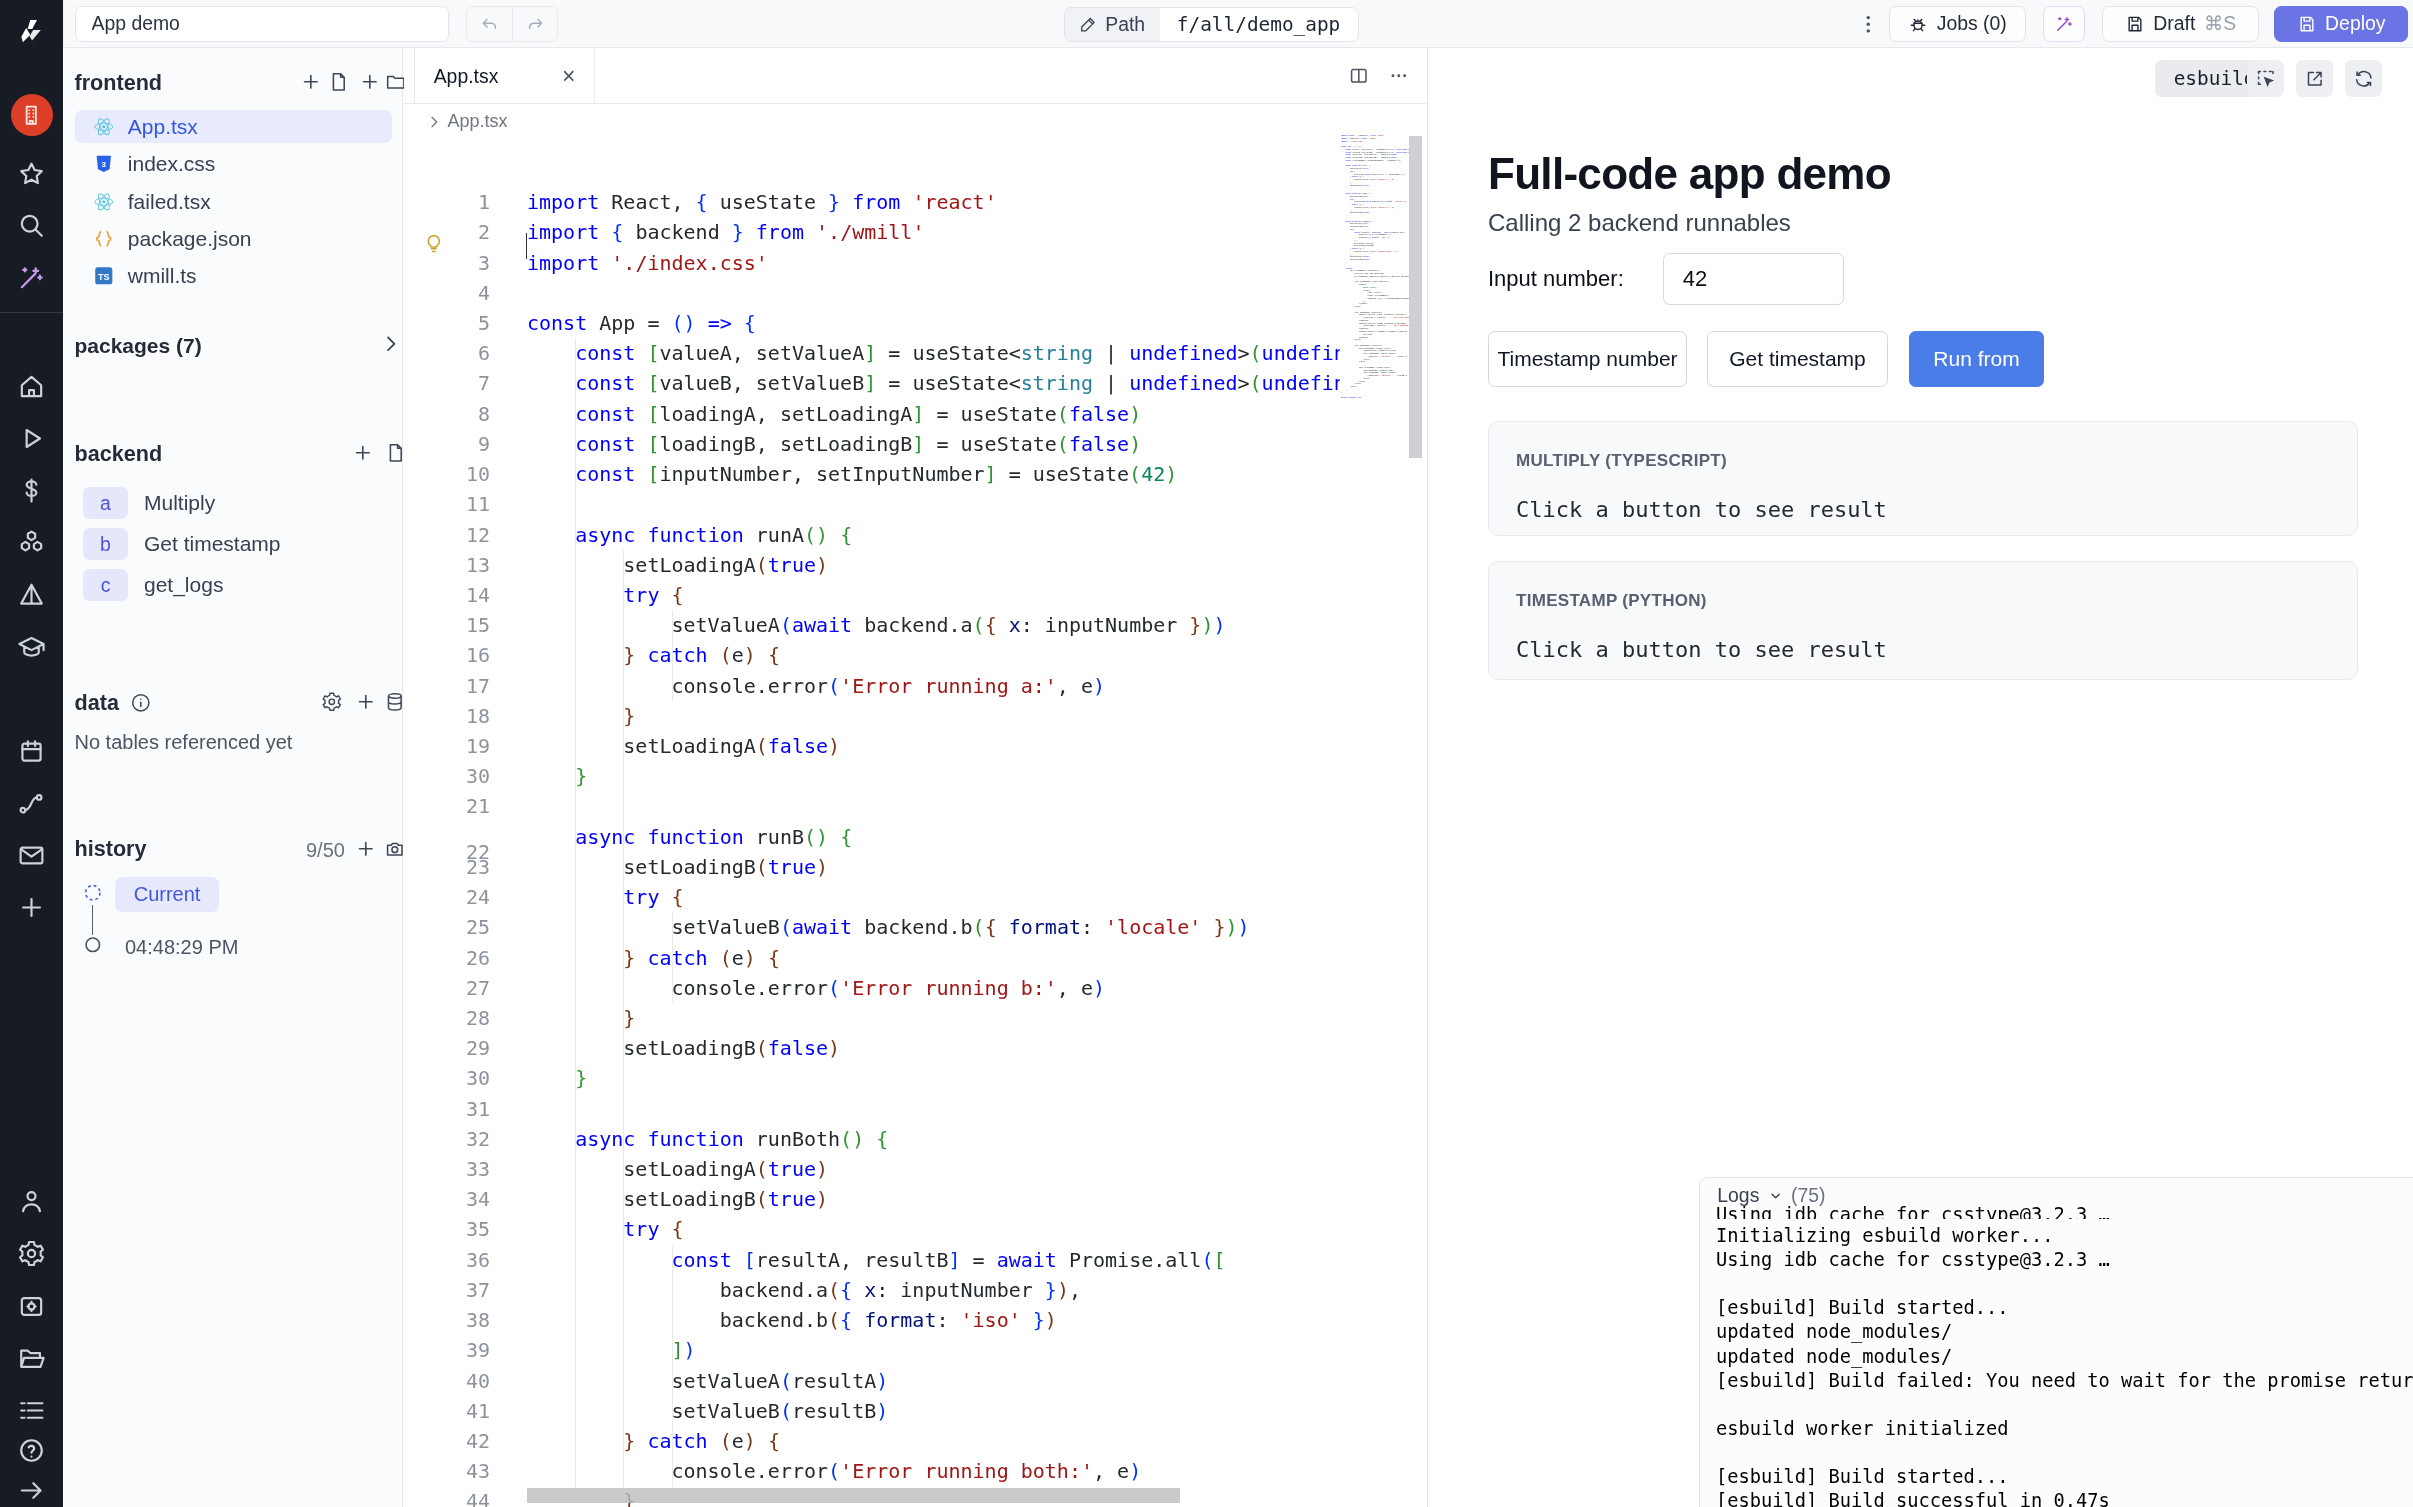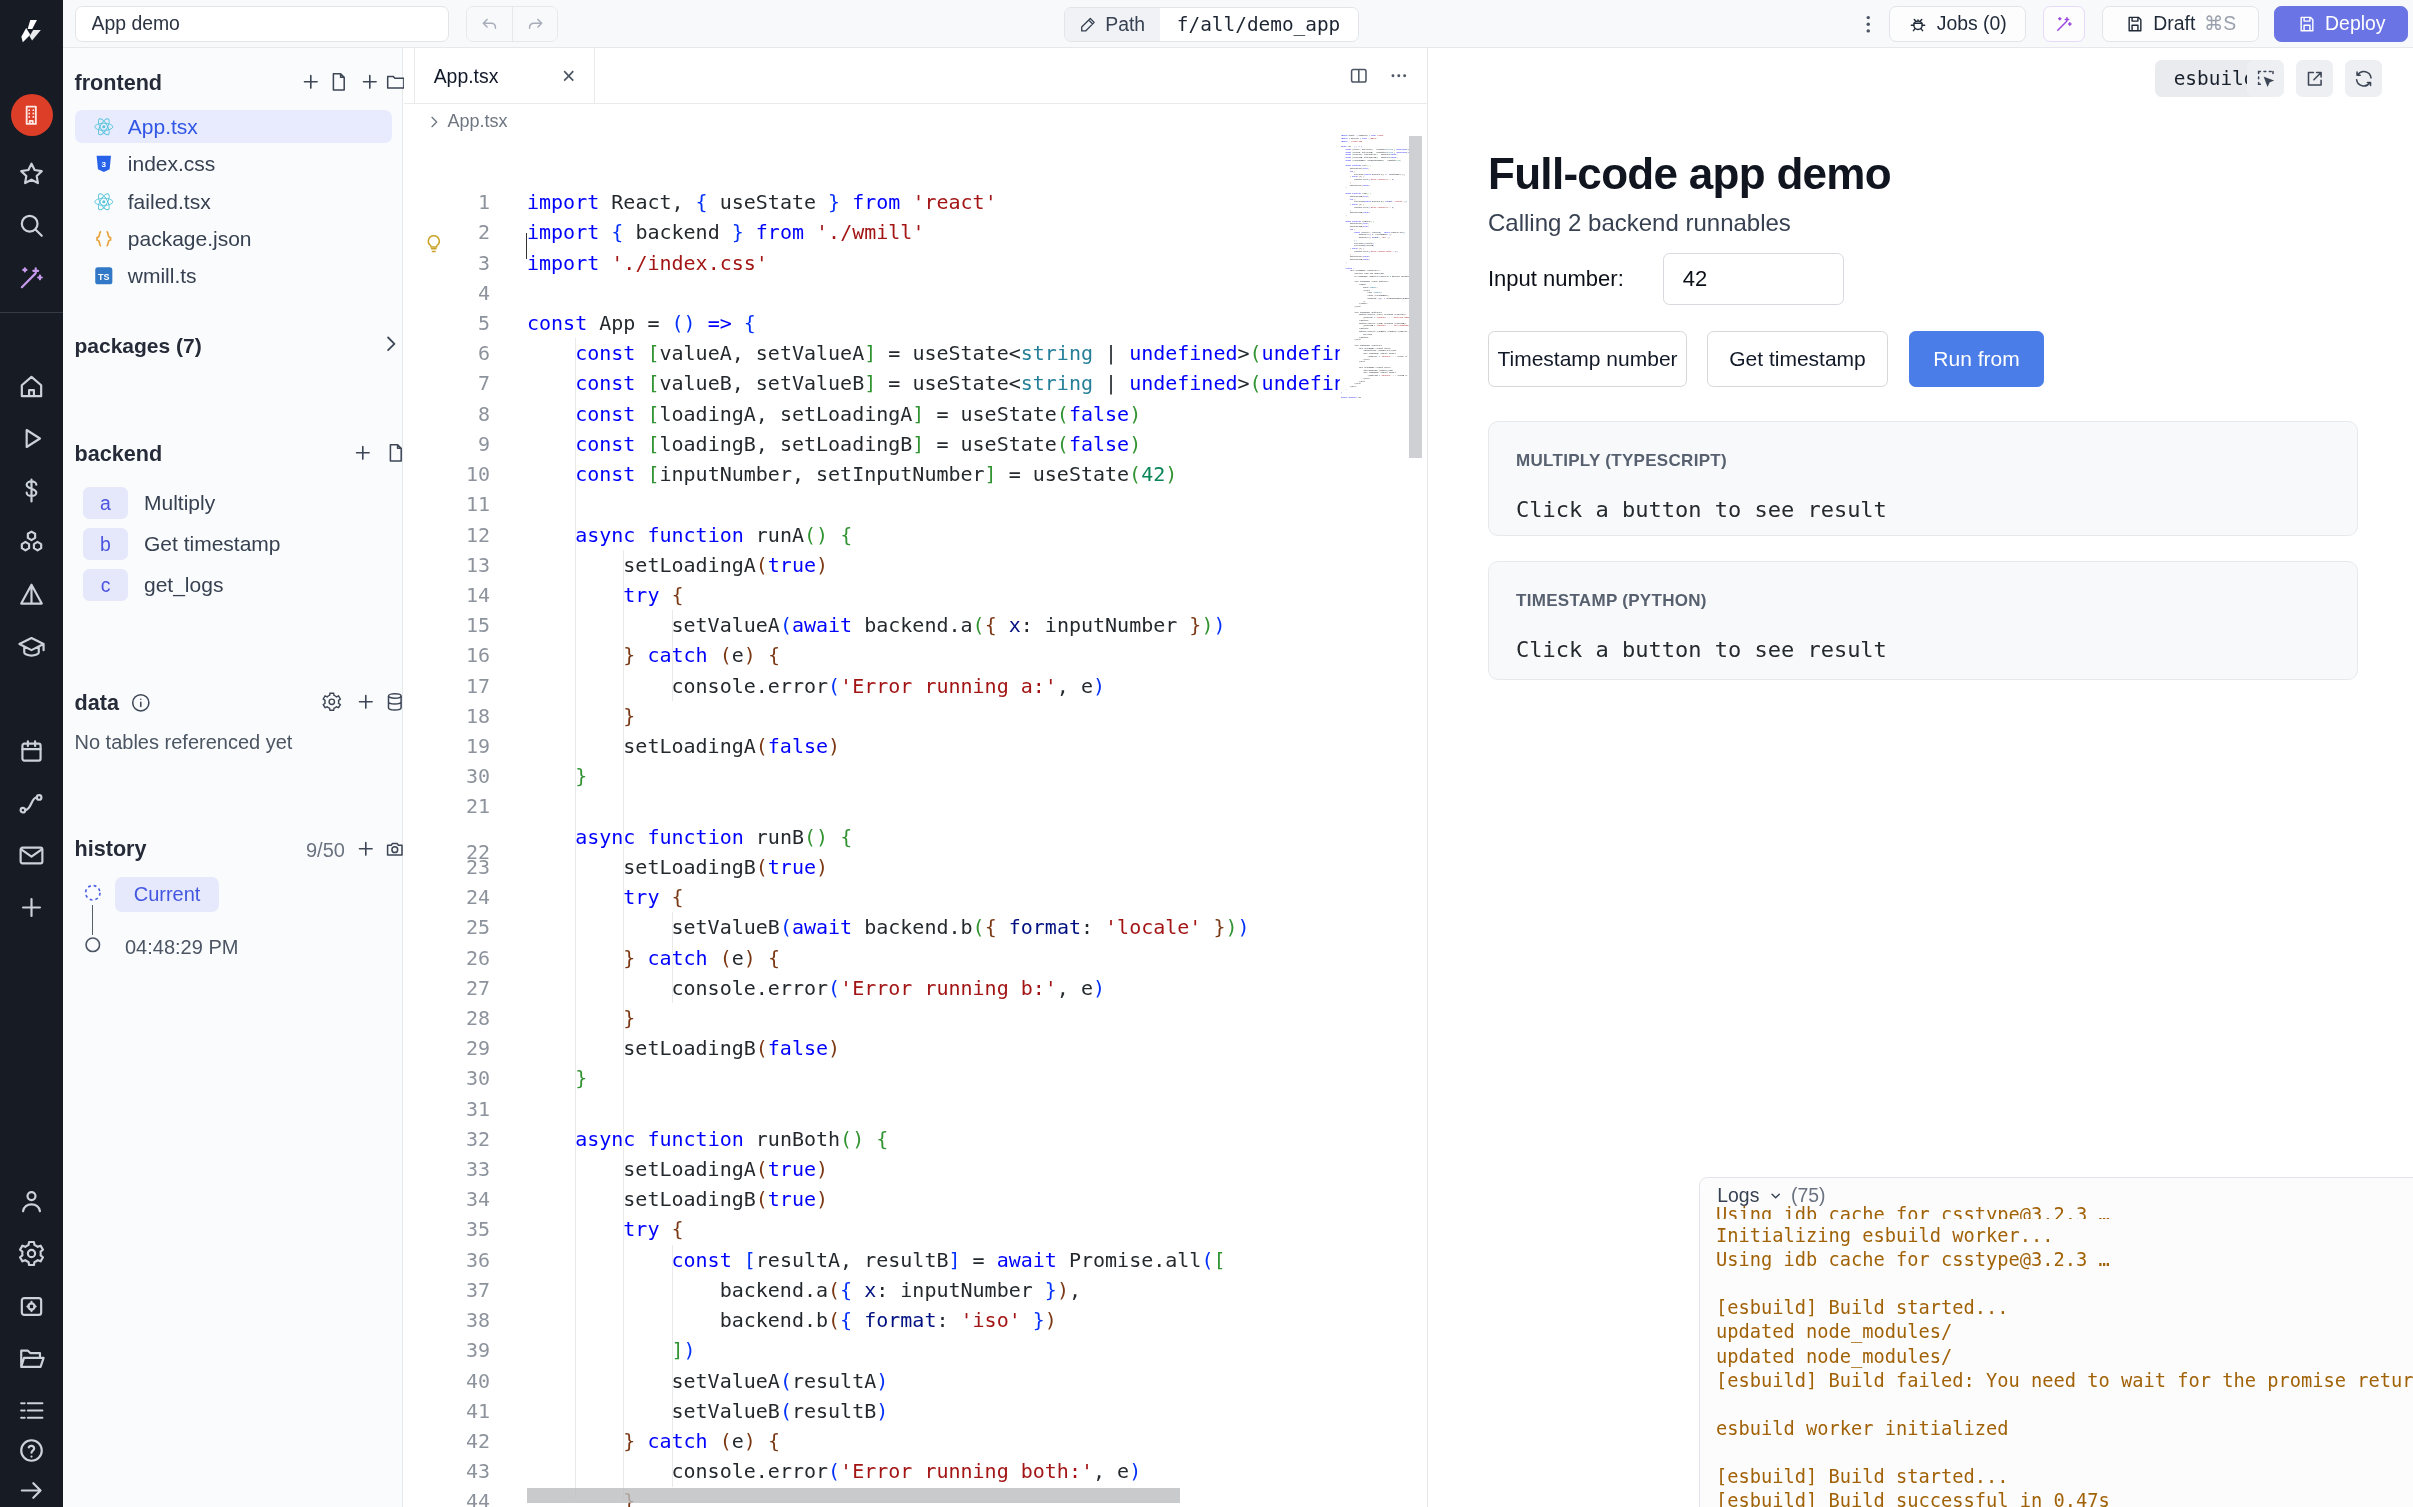--- a/index.html
+++ b/index.html
@@ -84,21 +84,21 @@
   .pv-btn{position:absolute;top:283px;height:56px;border:0.7px solid #d5d7db;border-radius:6.5px;background:#fff;
           font-size:21px;color:#111827;display:flex;align-items:center;justify-content:center;cursor:pointer;}
   #pv-btn-run{background:#4a7de8;border-color:#4a7de8;color:#fff;}
   .pv-card{position:absolute;left:60px;width:870px;background:#f8f9fb;border:0.7px solid #e7e9ed;border-radius:10px;}
   .pv-card-header{position:absolute;left:27px;top:29px;font-size:17px;font-weight:700;letter-spacing:0.3px;color:#57606e;}
   .pv-card-body{position:absolute;left:27px;top:75px;font:22px "DejaVu Sans Mono",monospace;color:#24292e;}
   
   #logs{position:absolute;left:271px;top:1129px;width:715px;height:331px;background:#fcfcfd;border:0.7px solid #e2e4e9;border-radius:8.6px 0 0 0;overflow:hidden;}
   #logs-header{position:absolute;left:17.3px;top:5.8px;display:flex;align-items:center;gap:7.2px;font-size:19.4px;color:#374151;cursor:pointer;z-index:2;}
   #logs-header svg{width:17.3px;height:17.3px;}
-  .log-line{position:absolute;left:16px;white-space:pre;font:18.7px "DejaVu Sans Mono",monospace;color:#a16207;line-height:24px;}
+  .log-line{position:absolute;left:16px;white-space:pre;font:18.7px "DejaVu Sans Mono",monospace;color:#000000;line-height:24px;}
   .log-partial{height:16px;overflow:hidden;}
 </style>
 </head>
 <body>
 
 <div id="app">
 
   <nav id="rail">
       <div class="rail-item" style="top: 10px; height: 42px;">
         <svg viewBox="0 0 24 24" fill="none" stroke="currentColor" stroke-width="1.8" stroke-linecap="round" stroke-linejoin="round">

